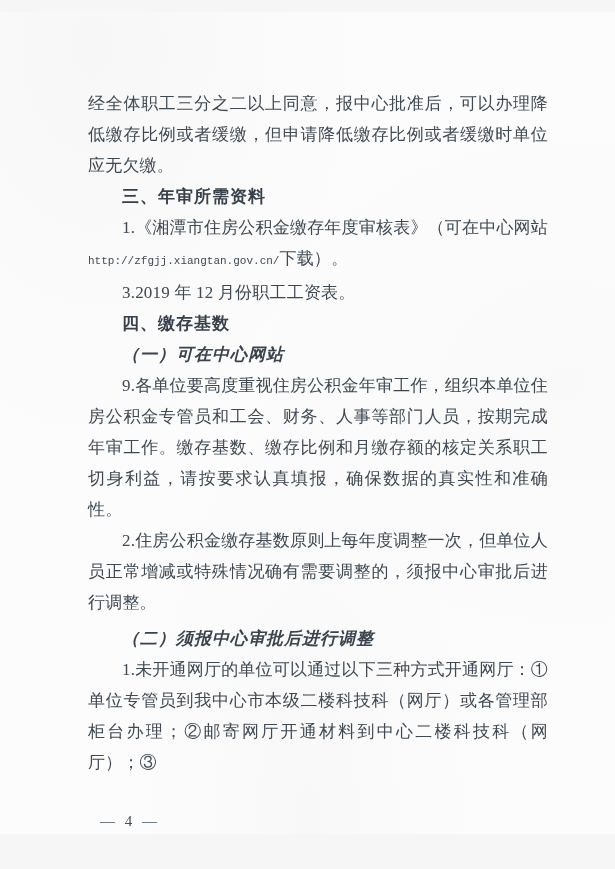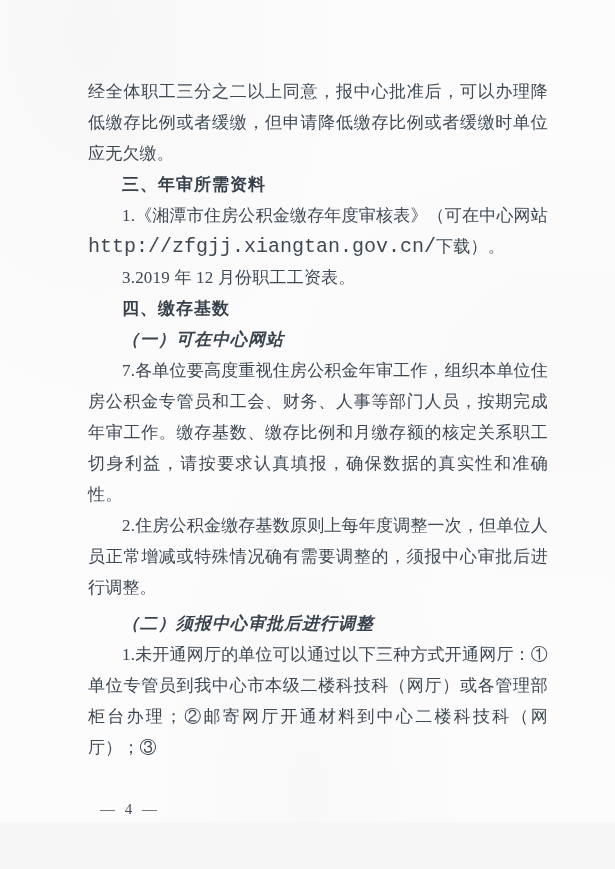--- a/index.html
+++ b/index.html
@@ -4,21 +4,21 @@
 <style>
   html, body {
     margin: 0;
     padding: 0;
     background: #f6f6f6;
   }
   .page {
     position: relative;
     width: 615px;
     height: 822px;
-    margin: 0 auto;
+    margin: 12px auto;
     background:
       radial-gradient(ellipse at 15% 4%, rgba(0,0,0,0.018), transparent 38%),
       radial-gradient(ellipse at 92% 45%, rgba(0,0,0,0.012), transparent 45%),
       radial-gradient(ellipse at 50% 98%, rgba(0,0,0,0.015), transparent 40%),
       #fcfcfc;
     font-family: "Liberation Serif", serif;
     color: #3e4954;
     overflow: hidden;
   }
   .content {
@@ -43,21 +43,21 @@
   }
   .h2 {
     font-weight: bold;
     font-style: italic;
     color: #3a444e;
     letter-spacing: 1px !important;
   }
   .h2.spaced { margin-top: 5px !important; }
   .url {
     font-family: "Liberation Mono", monospace;
-    font-size: 20px;
+    font-size: 11px;
     letter-spacing: 0;
   }
   .footer {
     position: absolute;
     left: 100px;
     top: 799px;
     font-size: 15px;
     line-height: 20px;
     letter-spacing: 3px;
     color: #46505a;
@@ -86,21 +86,21 @@
 
     <p class="indent"><span>1.《湘潭市住房公积金缴存年度审核表》（可在中心网站</span><span class="url">http://zfgjj.xiangtan.gov.cn/</span><span>下载）。</span></p>
 
 
     <p class="indent">3.2019 年 12 月份职工工资表。</p>
 
     <p class="indent h1">四、缴存基数</p>
 
     <p class="indent h2">（一）可在中心网站</p>
 
-    <p class="indent">7.各单位要高度重视住房公积金年审工作，组织本单位住房公积金专管员和工会、财务、人事等部门人员，按期完成年审工作。缴存基数、缴存比例和月缴存额的核定关系职工切身利益，请按要求认真填报，确保数据的真实性和准确性。</p>
+    <p class="indent">9.各单位要高度重视住房公积金年审工作，组织本单位住房公积金专管员和工会、财务、人事等部门人员，按期完成年审工作。缴存基数、缴存比例和月缴存额的核定关系职工切身利益，请按要求认真填报，确保数据的真实性和准确性。</p>
 
     <p class="indent">2.住房公积金缴存基数原则上每年度调整一次，但单位人员正常增减或特殊情况确有需要调整的，须报中心审批后进行调整。</p>
 
     <p class="indent h2 spaced">（二）须报中心审批后进行调整</p>
 
     <p class="indent">1.未开通网厅的单位可以通过以下三种方式开通网厅：①单位专管员到我中心市本级二楼科技科（网厅）或各管理部柜台办理；②邮寄网厅开通材料到中心二楼科技科（网厅）；③</p>
 
   </div>
 
   <div class="footer">— 4 —</div>

